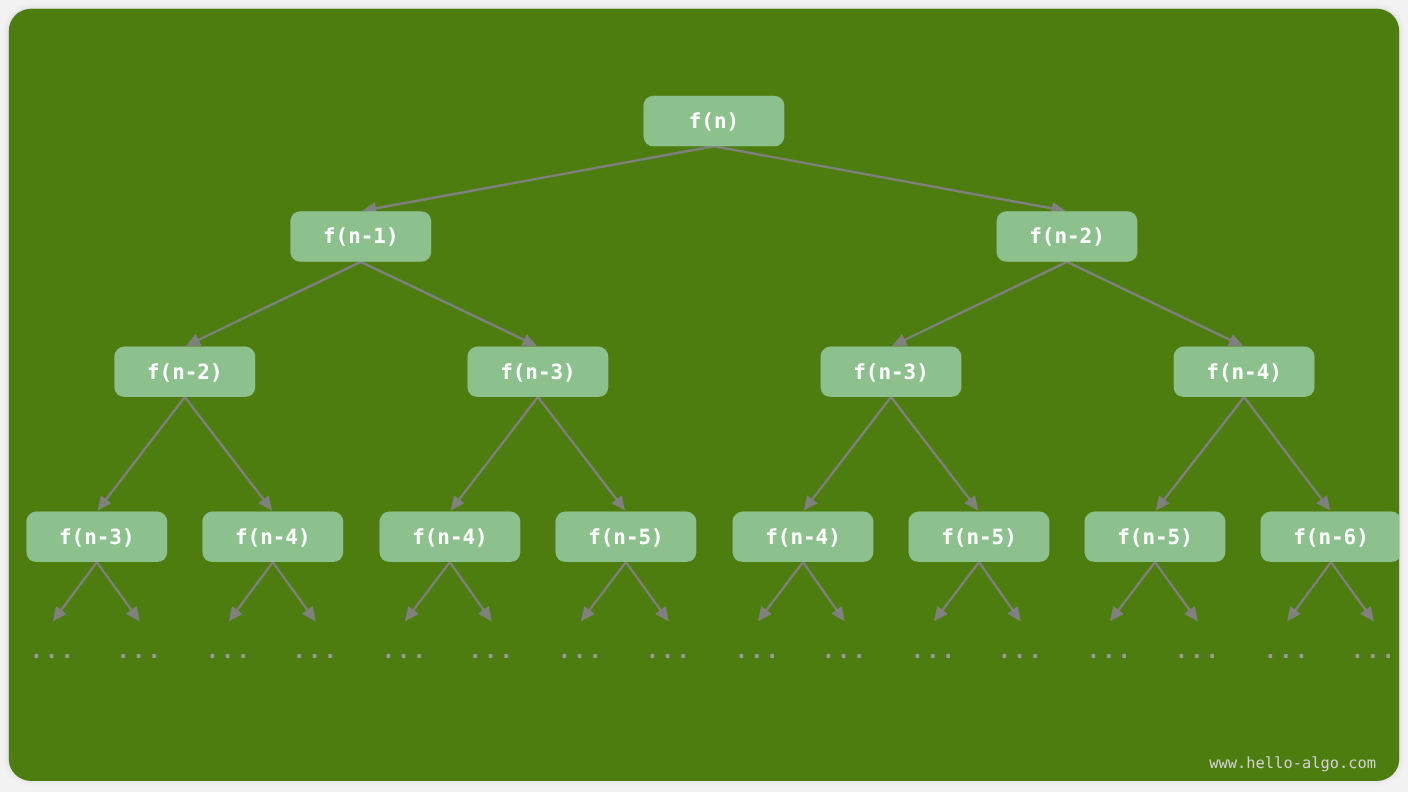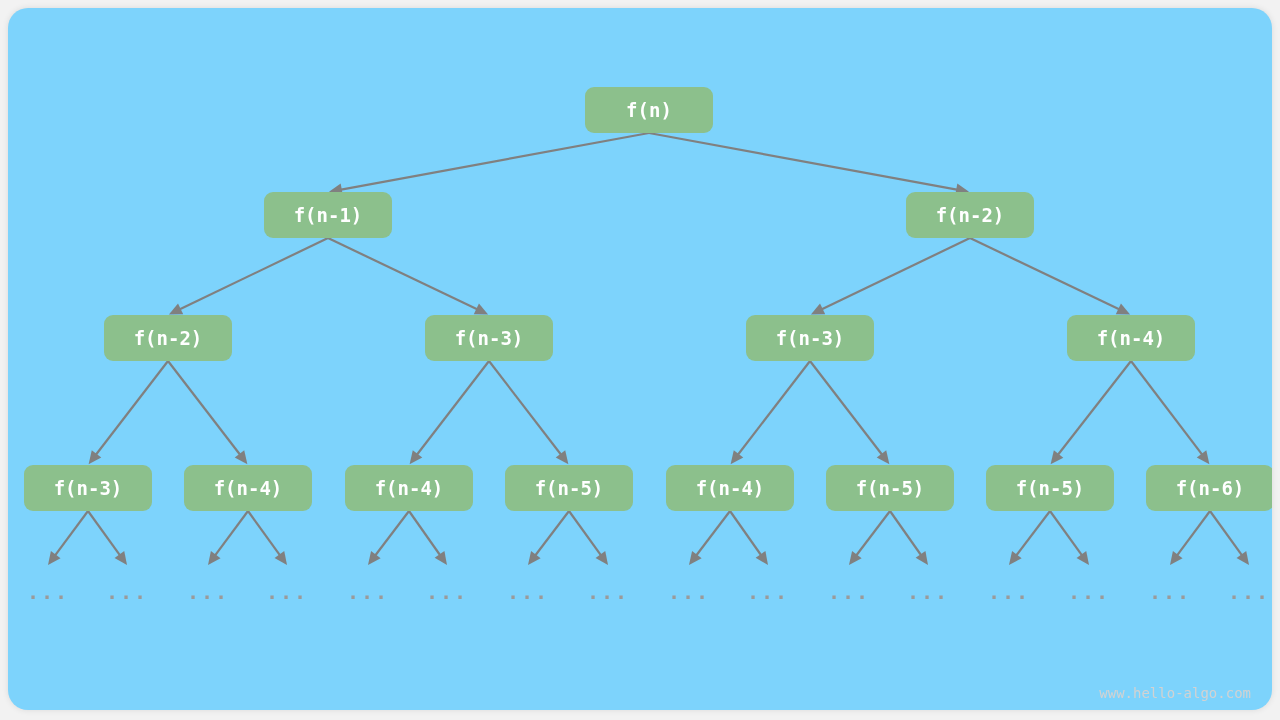--- a/index.html
+++ b/index.html
@@ -17,21 +17,21 @@
     width: 1280px;
     height: 720px;
     background: #f2f2f2;
   }
   #card {
     position: absolute;
     left: 8px;
     top: 8px;
     width: 1264px;
     height: 702px;
-    background: #7dd3fc;
+    background: #4d7c0f;
     border-radius: 20px;
     box-shadow: 0 0 6px rgba(0,0,0,0.10);
     overflow: hidden;
   }
   #tree-svg {
     position: absolute;
     left: 0;
     top: 0;
     width: 1280px;
     height: 720px;

